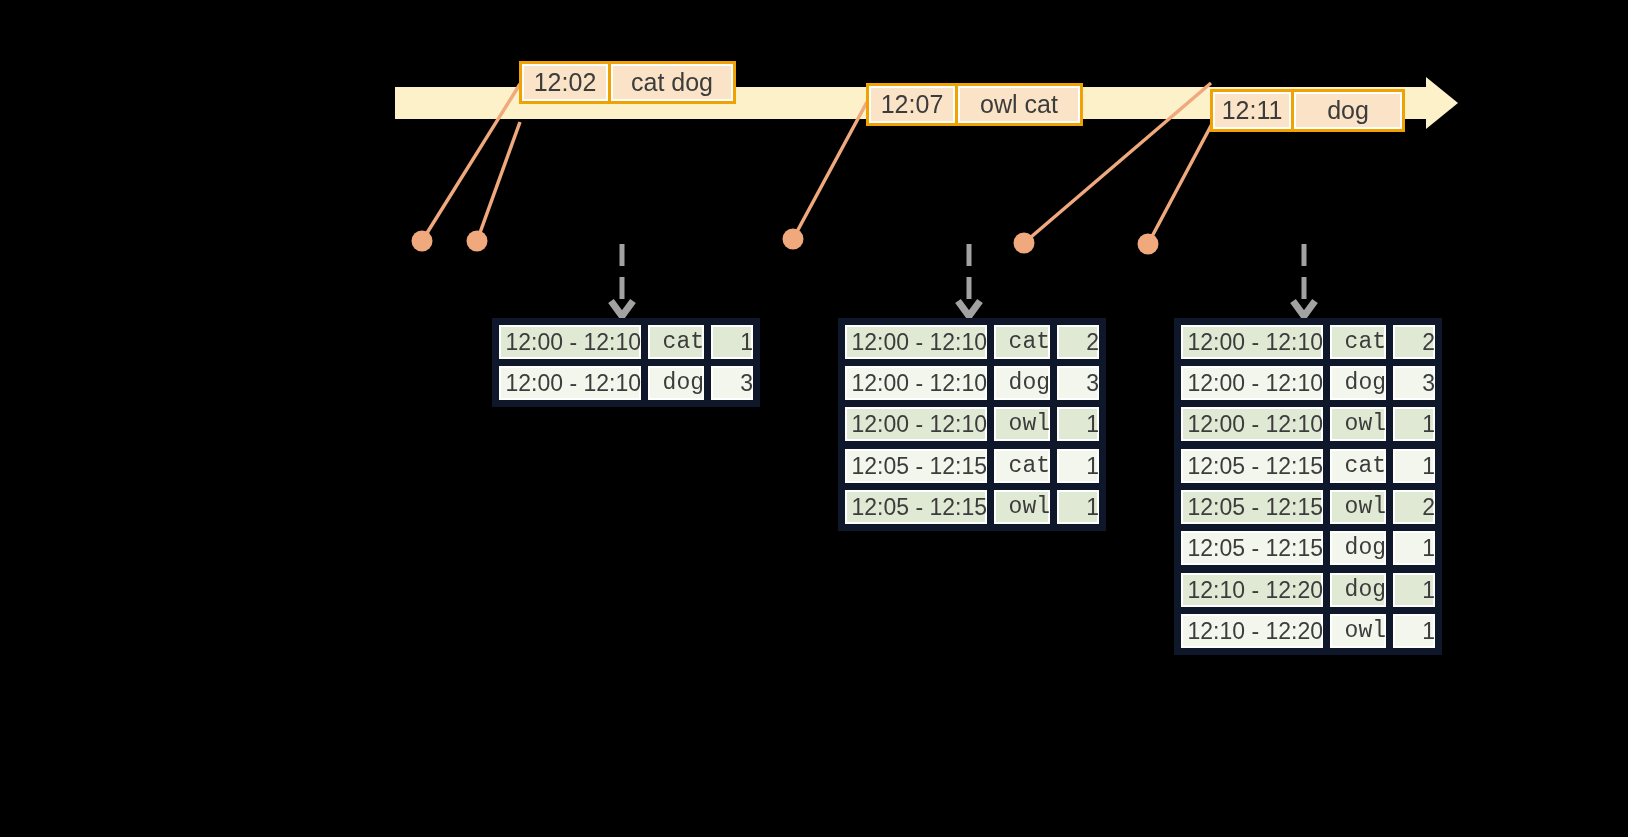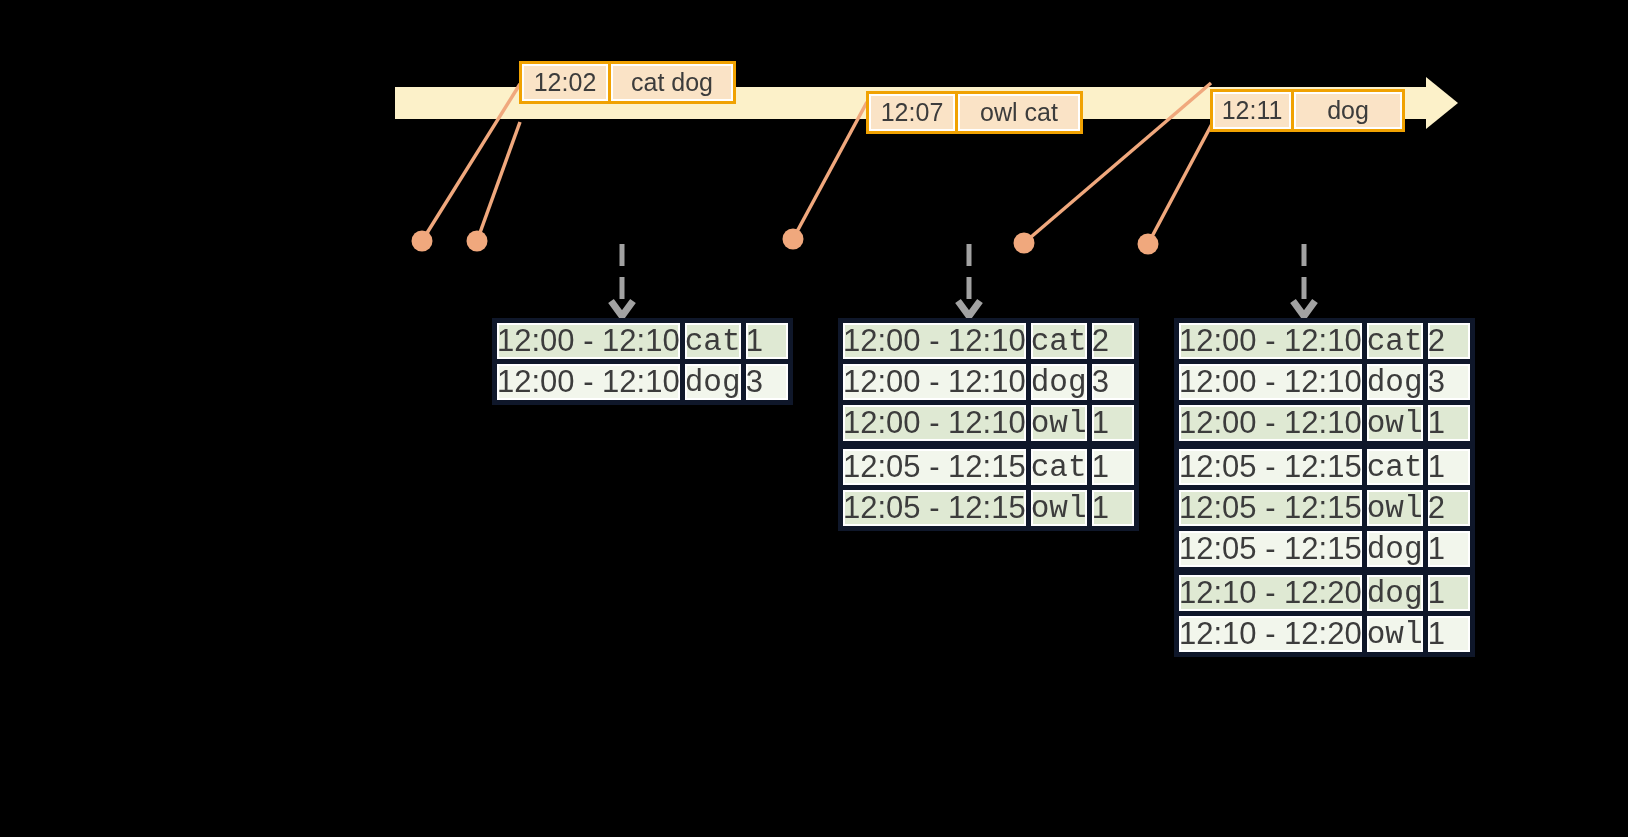--- a/index.html
+++ b/index.html
@@ -14,23 +14,23 @@
                   font-size:25px;color:#3C3C3C;white-space:nowrap;}
   td.peach-dark{background:#FAE3C6;}
   td.peach-light{background:#FEF3E3;}
   .et-time{width:74px;}
   .et-word{width:110px;}
   .et3 .et-time{width:66px;}
   .et3 .et-word{width:96px;}
 
   
   table.rtable{position:absolute;border-collapse:collapse;background:#6FAC43;border:2px solid #6FAC43;}
-  table.rtable td{border:5px solid #0f172a;box-shadow:inset 0 0 0 2px #ffffff;
-                  height:34px;padding:0;text-align:left;vertical-align:middle;
-                  font-size:31px;color:#3C3C3C;white-space:nowrap;}
+  table.rtable td{border:7px solid #0f172a;box-shadow:inset 0 0 0 2px #ffffff;
+                  height:34px;padding:0;text-align:right;vertical-align:middle;
+                  font-size:23px;color:#3C3C3C;white-space:nowrap;}
   .rt-window{width:142px;}
   .rt-word{width:56px;font-family:Liberation Mono, monospace;}
   .rt-count{width:42px;}
   td.green-dark{background:#DFE9D3;}
   td.green-light{background:#F2F6EC;}
   tr.group-start td{border-top-width:8px;}
 </style>
 </head>
 <body>
 
@@ -69,21 +69,21 @@
 
   <table class="etable" style="left:519px;top:61px;">
     <tbody>
         <tr>
       <td class="et-time peach-dark">12:02</td>
       <td class="et-word peach-dark">cat dog</td>
     </tr>
   </tbody>
     </table>
 
-  <table class="etable" style="left:866px;top:83px;margin-top:8px;">
+  <table class="etable" style="left:866px;top:83px;">
     <tbody>
         <tr>
       <td class="et-time peach-dark">12:07</td>
       <td class="et-word peach-dark">owl cat</td>
     </tr>
   </tbody>
     </table>
 
   <table class="etable et3" style="left:1210px;top:61px;margin-top:28px;">
     <tbody>

